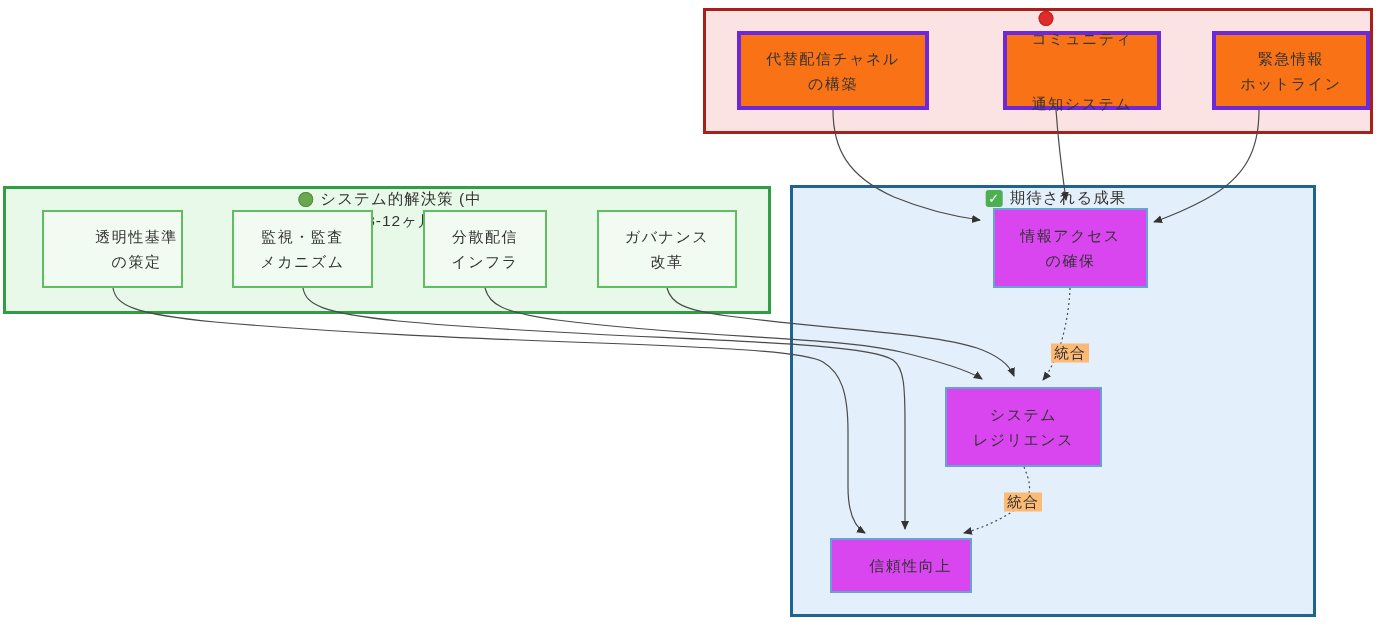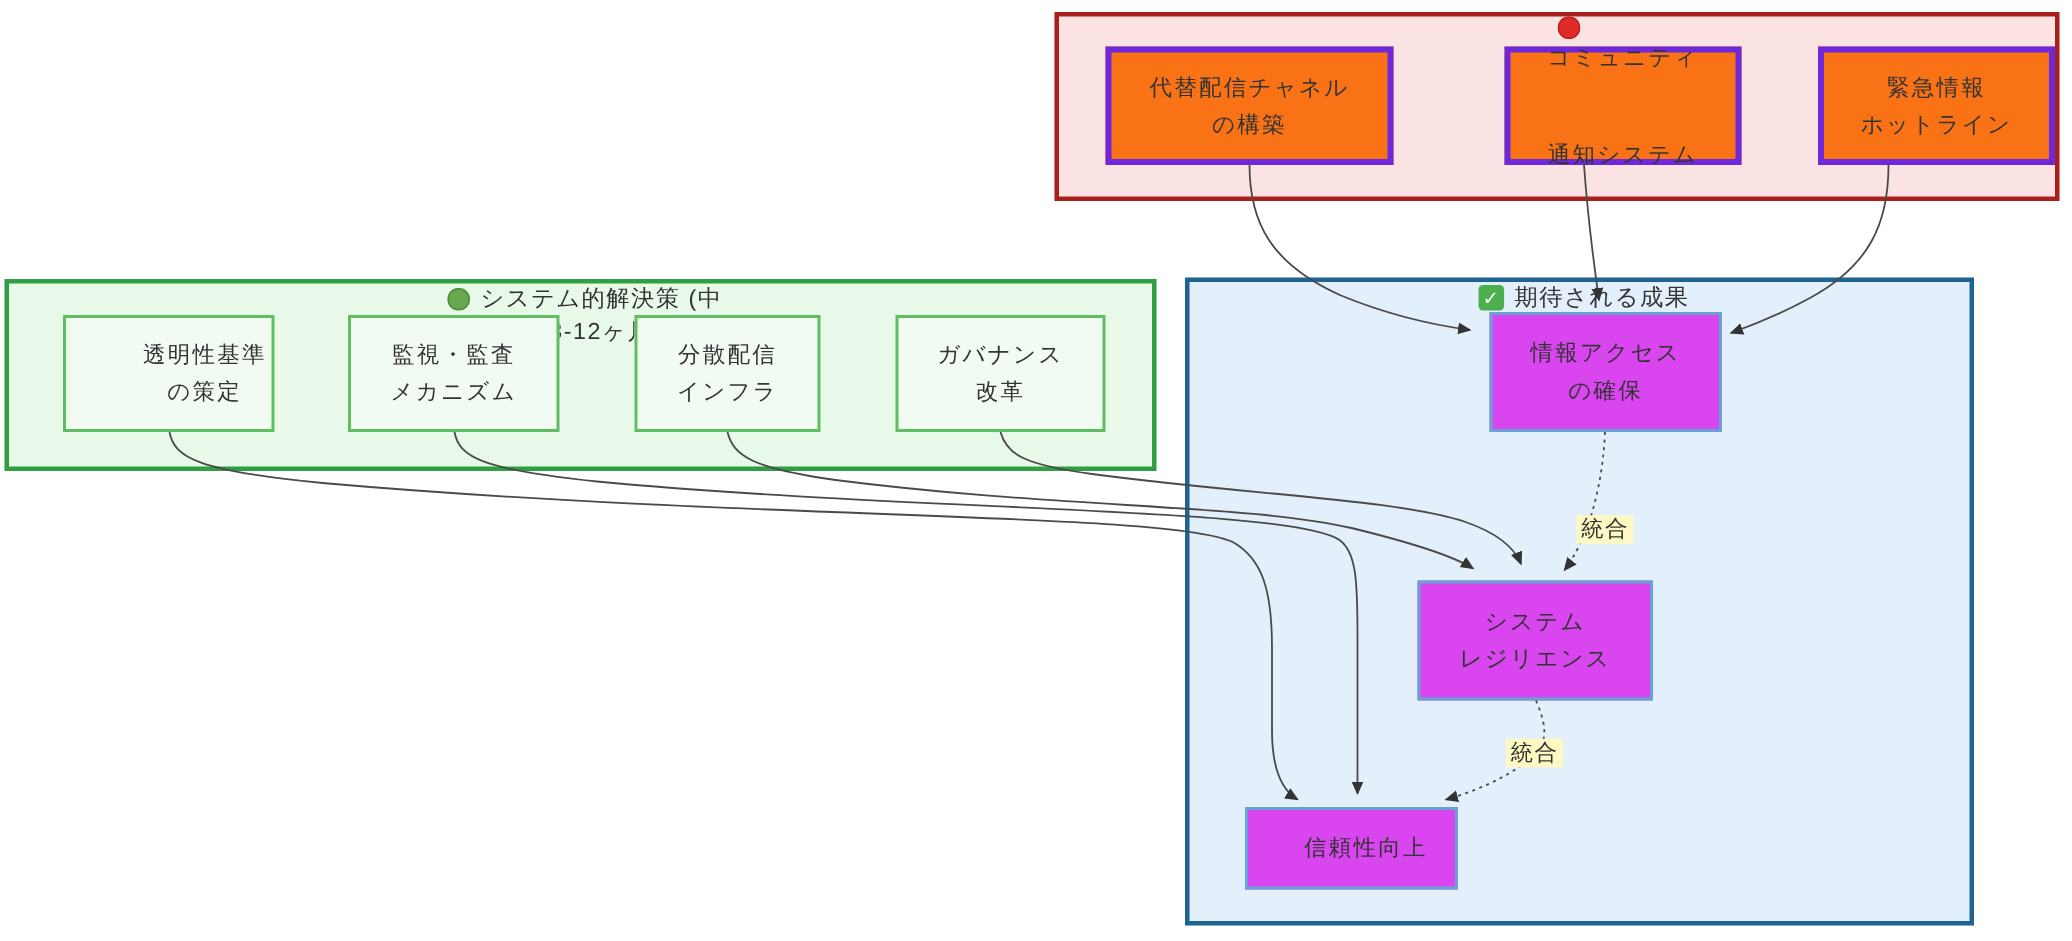--- a/index.html
+++ b/index.html
@@ -24,21 +24,21 @@
          font-size:13px;font-weight:bold;flex:0 0 auto;}
 
   .node{position:absolute;box-sizing:border-box;z-index:2;display:flex;flex-direction:column;
         align-items:center;justify-content:center;text-align:center;
         font-size:15px;line-height:25px;letter-spacing:1.5px;}
   .node.rn{background:#f97316;border:4px solid #6d28d9;}
   .node.gn{background:#f2fbf2;border:2px solid #5fbf60;}
   .node.bn{background:#d946ef;border:2px solid #66a3d2;}
 
   #edges{position:absolute;left:0;top:0;z-index:10;pointer-events:none;}
-  .elabel{position:absolute;z-index:20;background:#fef9c3;padding:0 3px;
+  .elabel{position:absolute;z-index:20;background:#fdba74;padding:0 3px;
           font-size:15px;letter-spacing:1px;transform:translate(-50%,-50%);white-space:nowrap;}
 </style>
 </head>
 <body>
 
 <div class="group red"></div>
 <div class="group green"></div>
 <div class="group blue"></div>
 
 <div class="gtitle" style="left:1046px;top:11px;">

